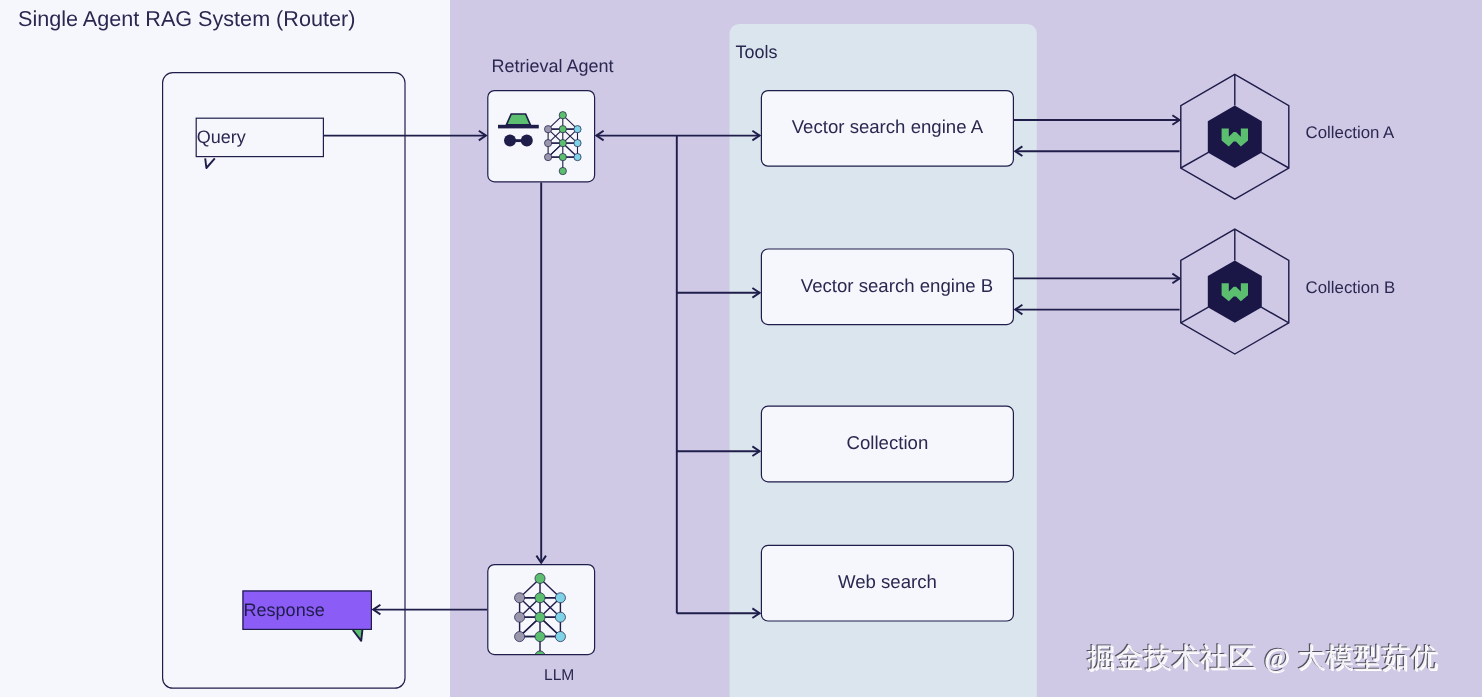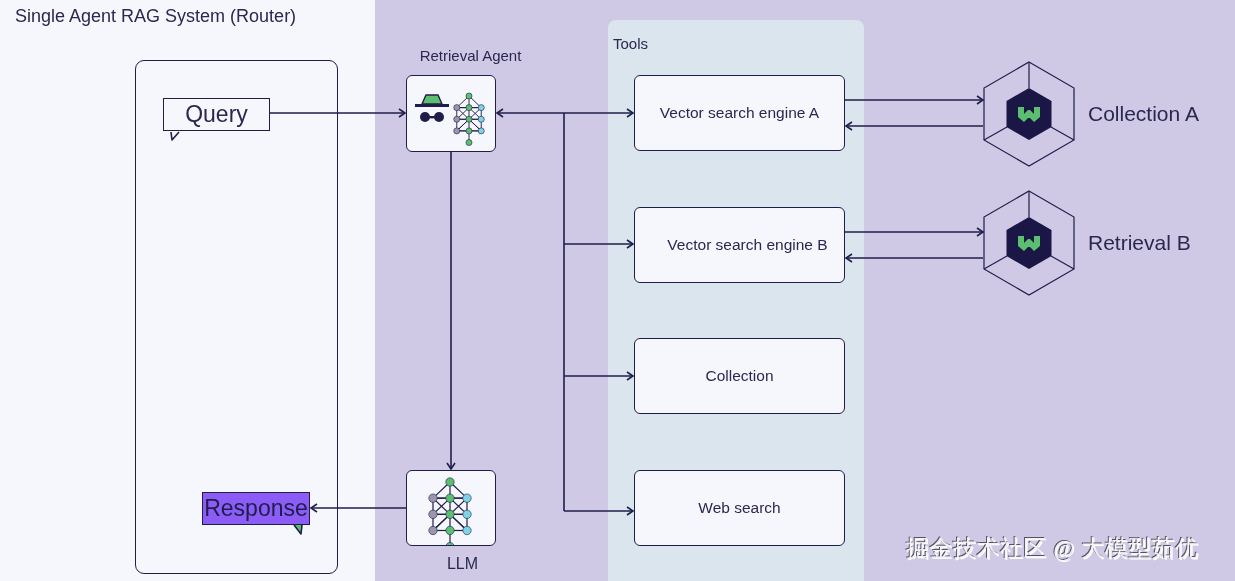--- a/index.html
+++ b/index.html
@@ -10,37 +10,37 @@
     color: #2a2850;
   }
   .abs { position: absolute; }
   #purple-bg { left: 375px; top: 0; width: 860px; height: 581px; background: #d0c9e6; }
   #tools-panel { left: 608px; top: 20px; width: 256px; height: 570px; background: #dae5ee; border-radius: 8px; }
   #title { left: 15px; top: 6px; font-size: 18px; color: #2a2850; white-space: nowrap; }
   #tools-label { left: 613px; width: 304px; top: 35px; font-size: 15px; }
   #user-frame { left: 135px; top: 60px; width: 201px; height: 512px; border: 1.6px solid #1f1d4a; border-radius: 9px; background: transparent; }
   .bubble {
     position: absolute; height: 33px; border: 1.6px solid #1f1d4a; border-radius: 0;
-    display: flex; align-items: center; justify-content: center; font-size: 23px; box-sizing: border-box;
+    display: flex; align-items: center; justify-content: flex-start; font-size: 15px; box-sizing: border-box;
   }
   #query-bubble { left: 163px; top: 98px; width: 107px; background: #f6f7fc; }
   #response-bubble { left: 202px; top: 492px; width: 108px; background: #8b5cf6; color: #1f1d4a; }
   .node-box {
     position: absolute; background: #f6f7fc; border: 1.6px solid #1f1d4a; border-radius: 6px; box-sizing: border-box;
   }
   #agent-box { left: 406px; top: 75px; width: 90px; height: 77px; }
   #llm-box { left: 406px; top: 470px; width: 90px; height: 76px; }
-  #agent-label { left: 398px; width: 145px; top: 47px; text-align: center; font-size: 15px; }
-  #llm-label { left: 388px; width: 90px; top: 555px; text-align: right; font-size: 16px; }
+  #agent-label { left: 388px; width: 145px; top: 47px; text-align: center; font-size: 15px; }
+  #llm-label { left: 421px; width: 90px; top: 555px; text-align: center; font-size: 13px; }
   .tool-box {
-    position: absolute; left: 634px; width: 211px; height: 76px; background: #f6f7fc;
+    position: absolute; left: 634px; width: 211px; height: 64px; background: #f6f7fc;
     border: 1.6px solid #1f1d4a; border-radius: 6px; box-sizing: border-box;
     display: flex; align-items: center; justify-content: center; font-size: 15.5px;
   }
-  .coll-label { position: absolute; left: 1088px; font-size: 21px; white-space: nowrap; }
+  .coll-label { position: absolute; left: 1088px; font-size: 14px; white-space: nowrap; }
   #watermark { left: 906px; top: 533px; font-size: 23px; color: #f4f4f8; white-space: nowrap;
     text-shadow: -1px -1px 0 #55535f, 1px 1px 0 #ffffff; letter-spacing: 0.5px; font-family: Liberation Serif, serif; }
   svg#wires { position: absolute; left: 0; top: 0; }
 </style>
 </head>
 <body>
 
 <div id="purple-bg" class="abs"></div>
 <div id="tools-panel" class="abs"></div>
 
@@ -202,20 +202,20 @@
 
 <div class="tool-box" style="top:75px;">
   <span>Vector search engine A</span>
 </div>
 <div class="tool-box" style="top:207px;padding-left:16px;">
   <span>Vector search engine B</span>
 </div>
 <div class="tool-box" style="top:338px;">
   <span>Collection</span>
 </div>
-<div class="tool-box" style="top:470px;">
+<div class="tool-box" style="top:454px;">
   <span>Web search</span>
 </div>
 
 <div class="coll-label" style="top:102px;">Collection A</div>
-<div class="coll-label" style="top:231px;">Retrieval B</div>
+<div class="coll-label" style="top:231px;">Collection B</div>
 
 <div id="watermark" class="abs">掘金技术社区 @ 大模型茹优</div>
 
 </body></html>

